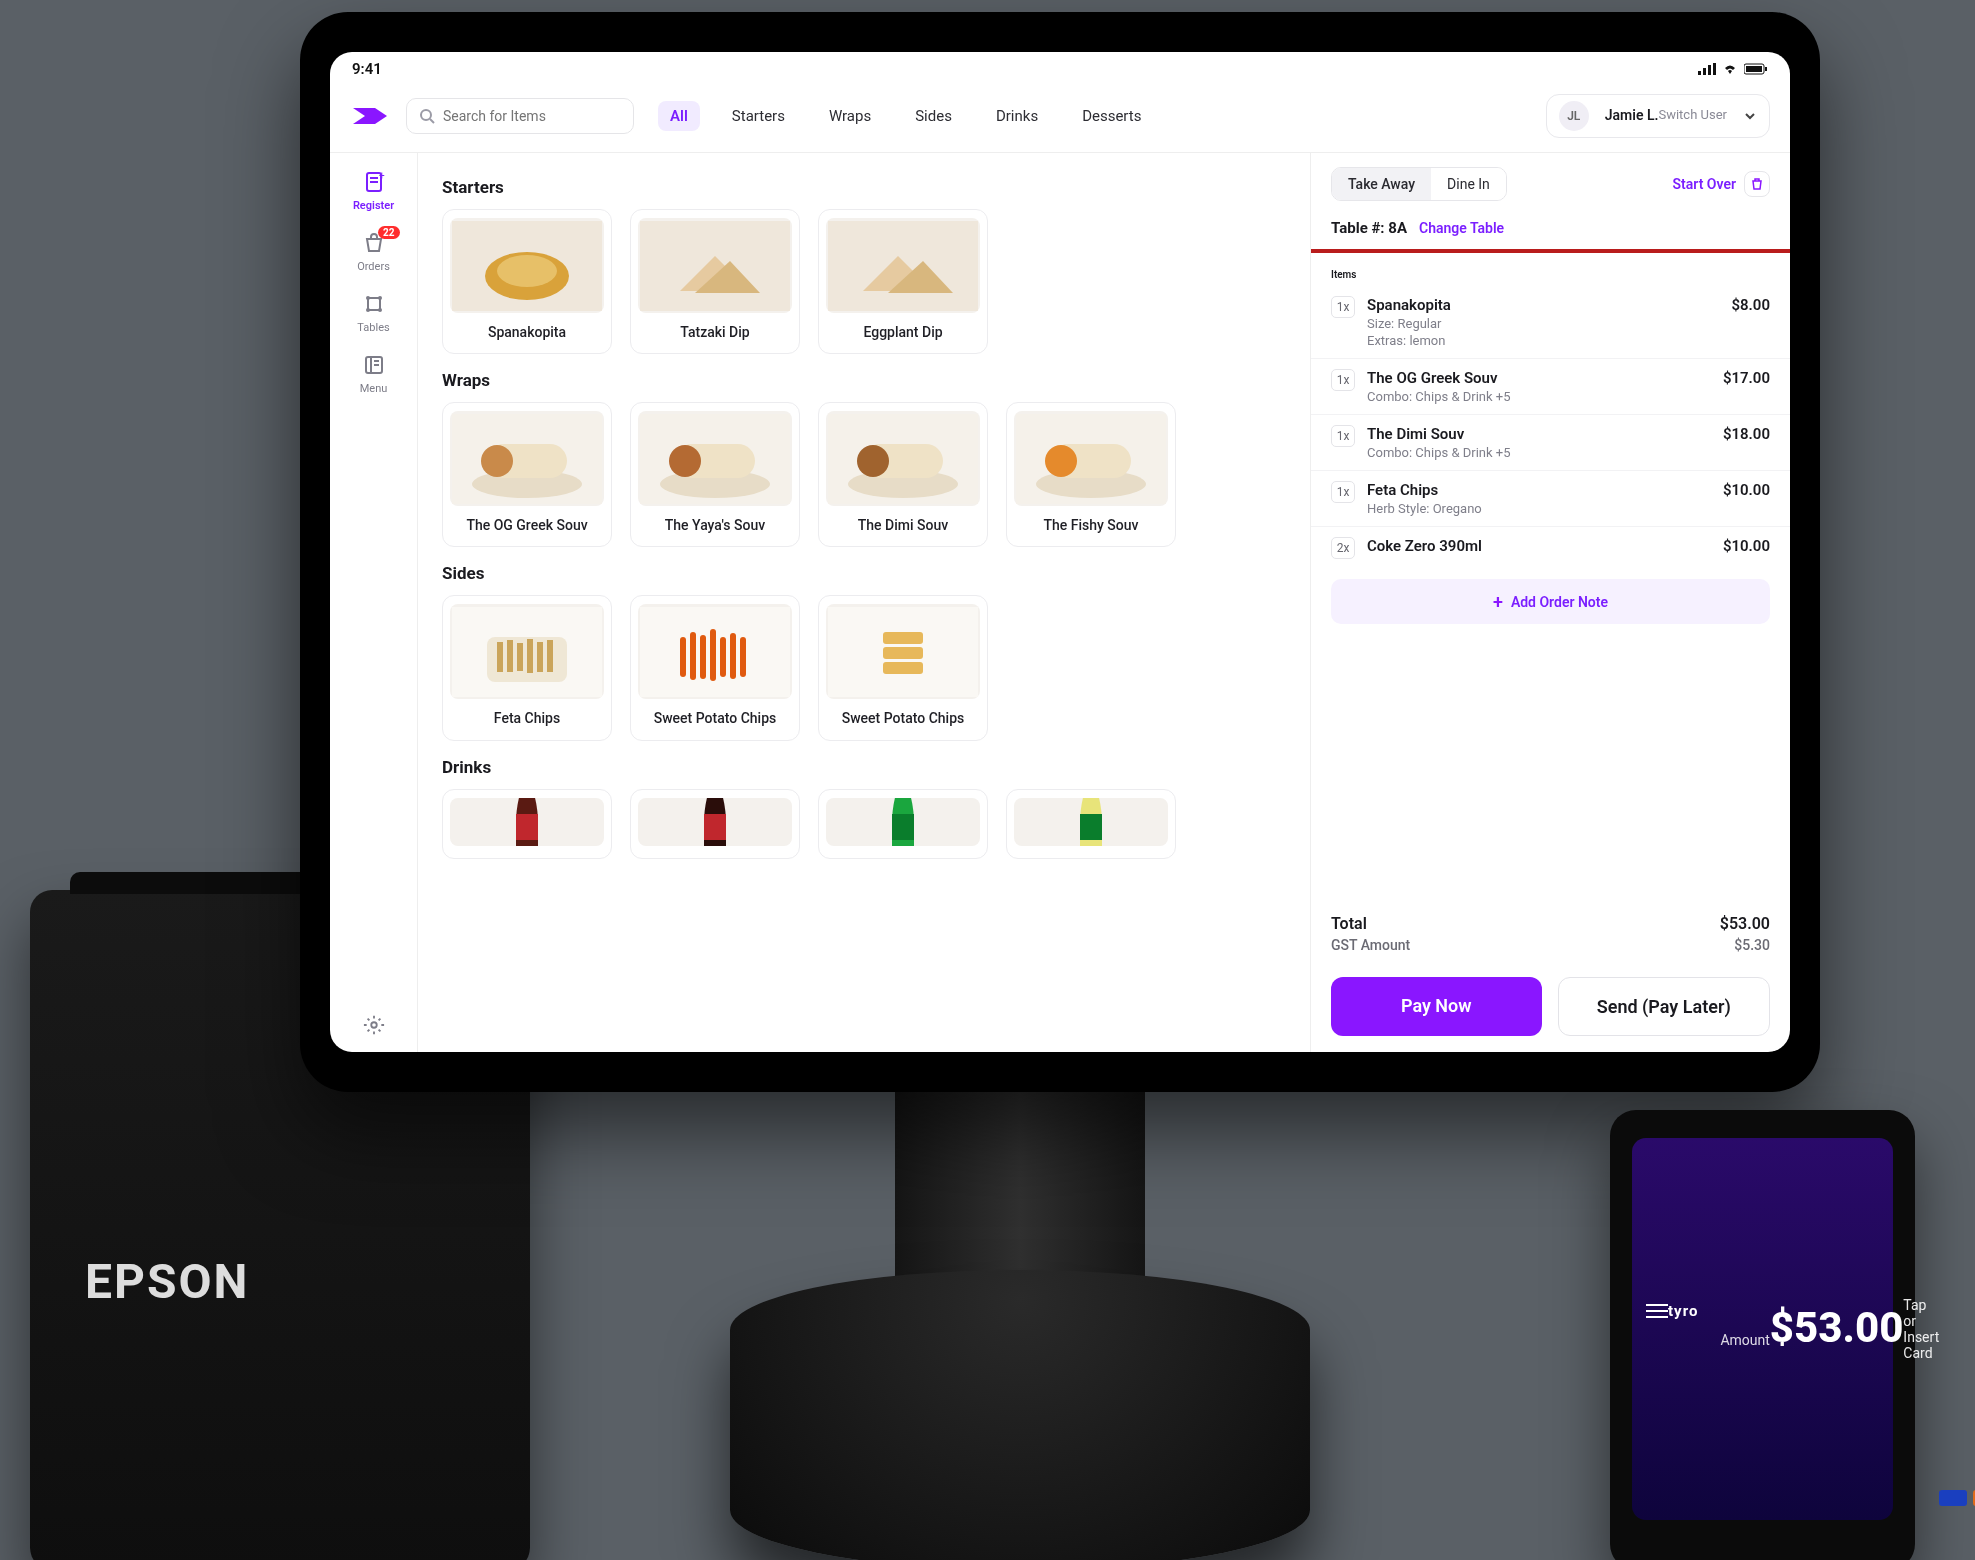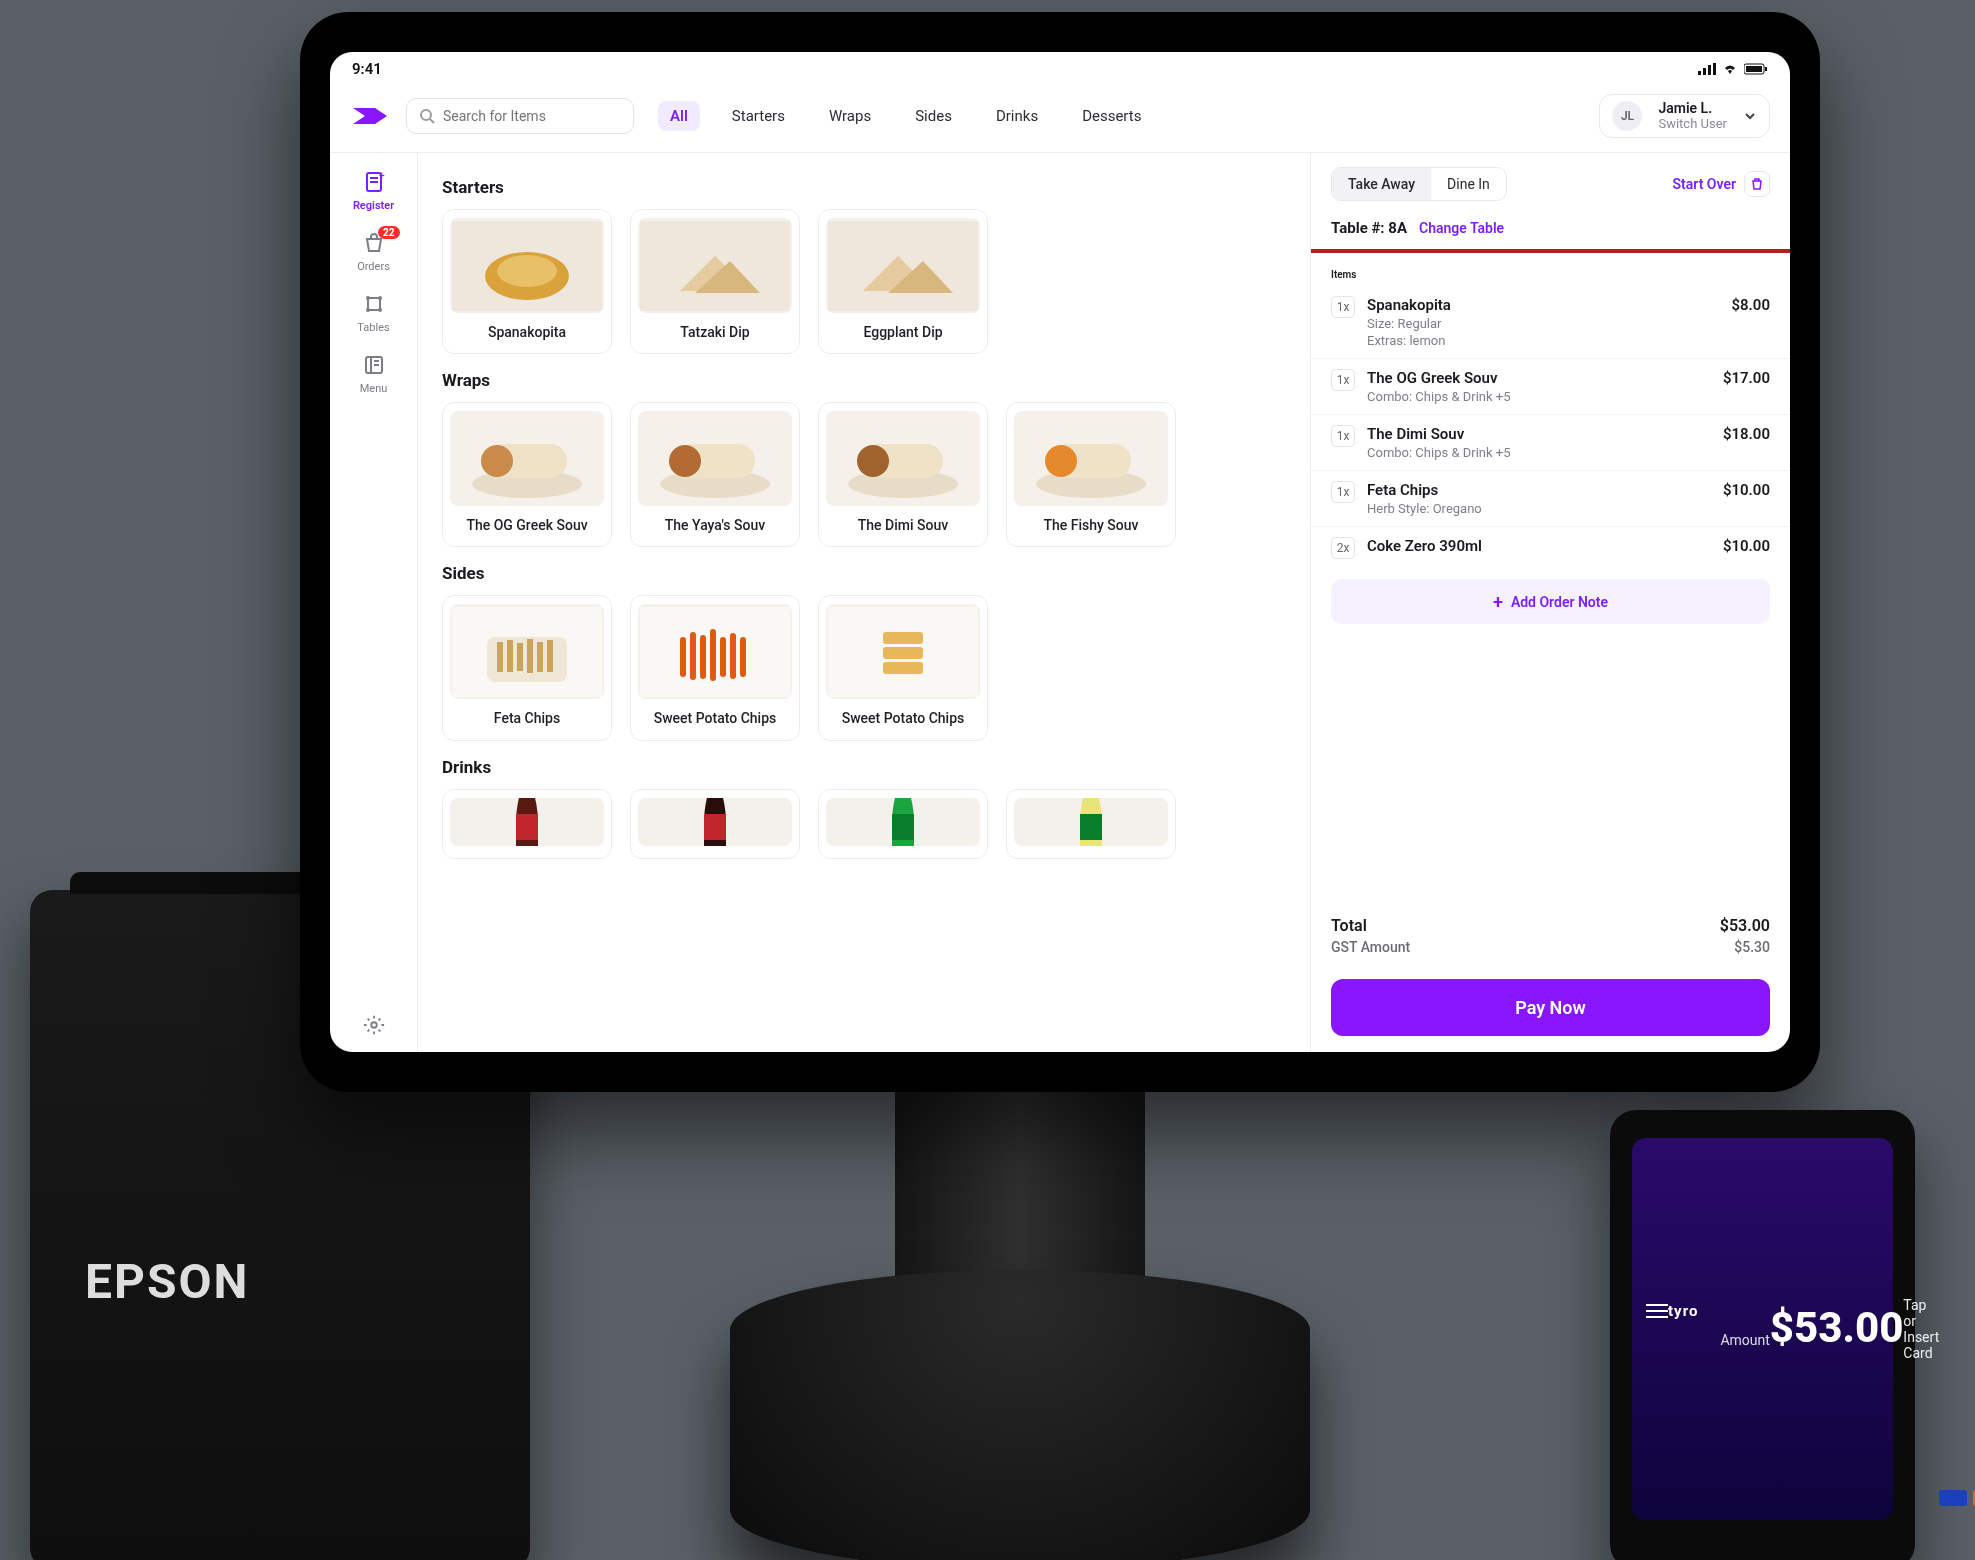--- a/index.html
+++ b/index.html
@@ -25,21 +25,21 @@
 .header{display:flex;align-items:center;gap:16px;padding:8px 20px 14px 20px;border-bottom:1px solid #eee}
 .logo{width:40px;height:30px;display:flex;align-items:center;justify-content:center}
 .search{flex:0 0 200px;display:flex;align-items:center;gap:8px;background:#fff;border:1px solid #e5e5e8;border-radius:10px;padding:9px 12px;color:#9b9ba6}
 .search input{border:none;outline:none;font-size:14px;color:#333;flex:1;background:transparent}
 .cats{display:flex;gap:20px;align-items:flex-start;margin-left:8px}
 .cat{font-size:15px;color:#2d2d33;padding:6px 12px;border-radius:8px;cursor:pointer}
 .cat.active{background:#f1ebff;color:#7b1fff;font-weight:600}
 .spacer{flex:1}
 .user-chip{display:flex;align-items:center;gap:16px;border:1px solid #e8e8ec;border-radius:13px;padding:6px 12px;cursor:pointer}
 .avatar{width:30px;height:30px;border-radius:50%;background:#f0eef5;display:flex;align-items:center;justify-content:center;font-size:12px;color:#666;font-weight:600}
-.user-meta{display:flex;flex-direction:column;line-height:1.1}
+.user-meta{display:flex;line-height:1.1}
 .user-name{font-size:14px;font-weight:600;color:#1a1a1f}
 .user-sub{font-size:13px;color:#8a8a96}
 
 
 .app-body{flex:1;display:flex;min-height:0}
 .sidebar{width:88px;border-right:1px solid #eee;display:flex;flex-direction:column;align-items:center;padding:16px 0;gap:18px;position:relative}
 .side-item{display:flex;flex-direction:column;align-items:center;gap:4px;width:64px;cursor:pointer;position:relative}
 .side-icon{width:26px;height:26px;display:flex;align-items:center;justify-content:center;color:#7d7d88}
 .side-item.active .side-icon{color:#7b1fff}
 .side-label{font-size:11px;color:#7d7d88}
@@ -483,20 +483,21 @@
                 <span>Total</span>
                 <span>$53.00</span>
               </div>
             <div class="tot-row sub">
                 <span>GST Amount</span>
                 <span>$5.30</span>
               </div>
           </div>
           <div class="cta-row">
             <div class="btn primary">Pay Now</div>
+            <div class="btn secondary">Send (Pay Later)</div>
           </div>
         </div>
       </div>
     </div>
   </div>
 
   <div class="terminal">
     <div class="term-screen">
       <div class="term-bar">
         <div class="burger">

